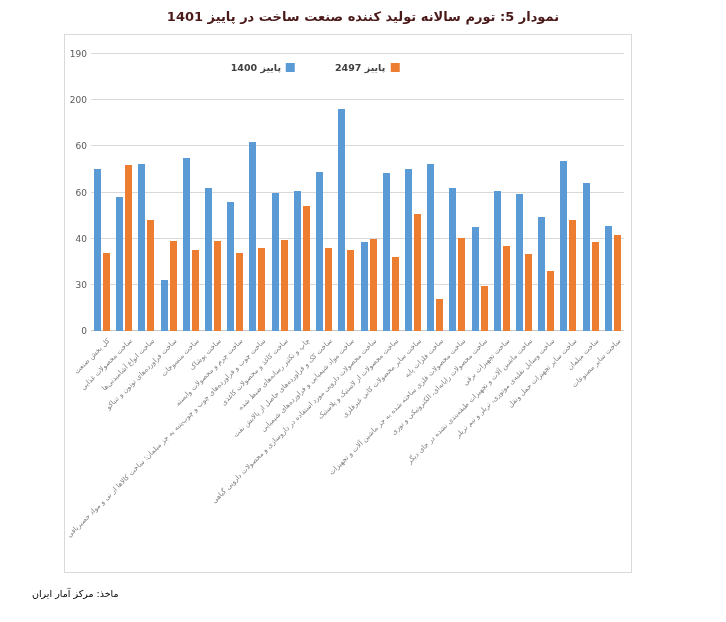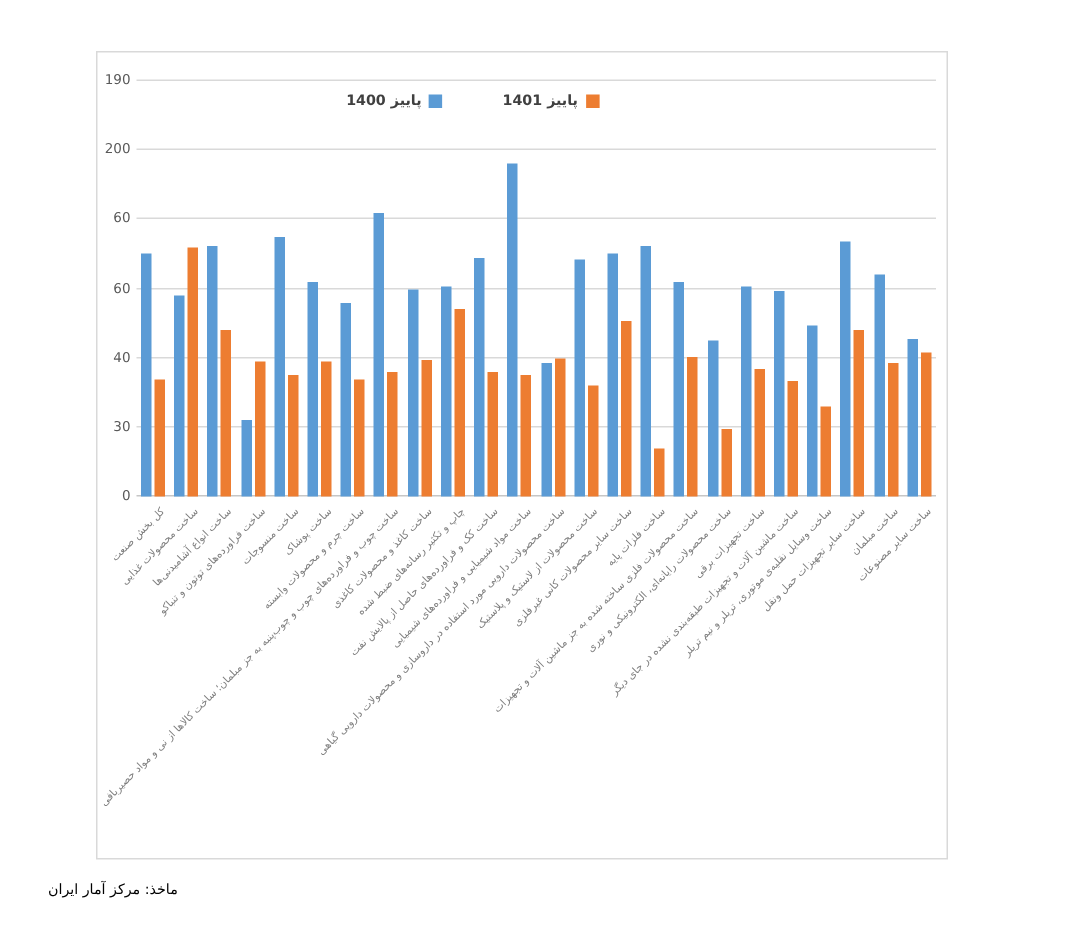--- a/index.html
+++ b/index.html
@@ -42,20 +42,21 @@
   .source-note {
     position:absolute; left:32px; top:588px; font-size:9.5px; color:#000;
     direction:rtl;
   }
 </style>
 </head>
 <body>
 
 <div class="page">
 
+  <div class="chart-title">نمودار 5: تورم سالانه تولید کننده صنعت ساخت در پاییز 1401</div>
 
   <div class="chart-frame">
 
     <div class="plot-area">
       <div id="gridlines">
           <div class="gridline zero" style="bottom: 0px;"></div>
           <div class="gridline" style="bottom: 46.1667px;"></div>
           <div class="gridline" style="bottom: 92.3333px;"></div>
           <div class="gridline" style="bottom: 138.5px;"></div>
           <div class="gridline" style="bottom: 184.667px;"></div>
@@ -171,21 +172,21 @@
         <div class="ylabel" style="top: 60.1667px;">200</div>
         <div class="ylabel" style="top: 14px;">190</div>
       </div>
 
     <div class="legend" id="legend">
         <div class="legend-item">
           <span class="legend-label">پاییز 1400</span>
           <span class="legend-swatch" style="background: rgb(91, 155, 213);"></span>
         </div>
         <div class="legend-item">
-          <span class="legend-label">پاییز 1401</span>
+          <span class="legend-label">پاییز 2497</span>
           <span class="legend-swatch" style="background: rgb(237, 125, 49);"></span>
         </div>
       </div>
 
     <div class="xlabels" id="xlabels">
         <div class="xlabel-anchor" style="left: 15.1042px;">
           <div class="xlabel-text">کل بخش صنعت</div>
         </div>
         <div class="xlabel-anchor" style="left: 37.3125px;">
           <div class="xlabel-text">ساخت محصولات غذایی</div>

